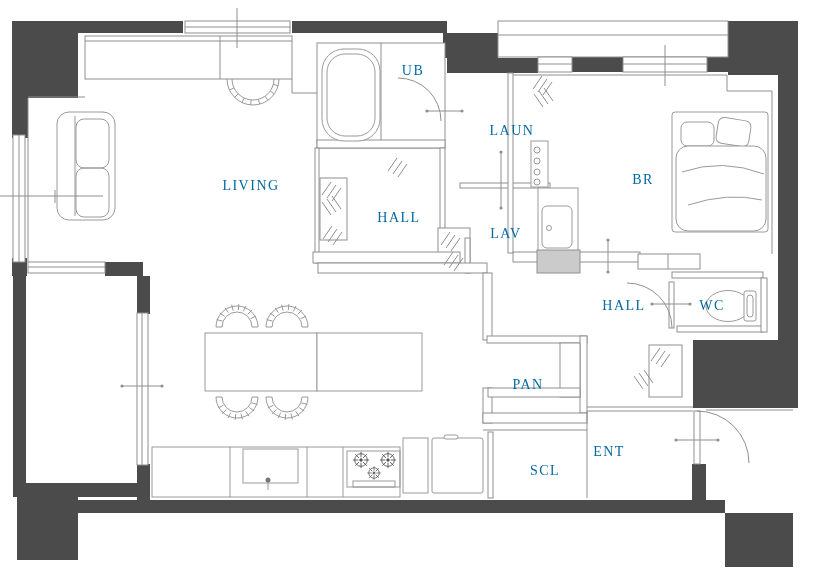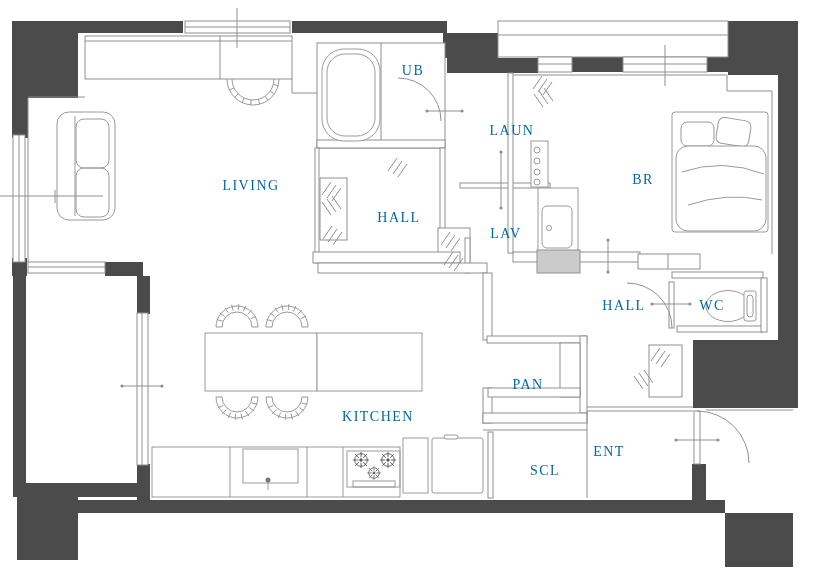--- a/index.html
+++ b/index.html
@@ -336,17 +336,16 @@
 <div class="labels">
   <span class="room-label" style="left: 217px; top: 186px; margin-left: 34px;">LIVING</span>
   <span class="room-label" style="left: 413px; top: 71px;">UB</span>
   <span class="room-label" style="left: 512px; top: 131px;">LAUN</span>
   <span class="room-label" style="left: 399px; top: 218px;">HALL</span>
   <span class="room-label" style="left: 506px; top: 234px;">LAV</span>
   <span class="room-label" style="left: 643px; top: 180px;">BR</span>
   <span class="room-label" style="left: 577px; top: 306px; margin-left: 47px;">HALL</span>
   <span class="room-label" style="left: 712px; top: 306px;">WC</span>
   <span class="room-label" style="left: 528px; top: 385px;">PAN</span>
-  <span class="room-label" style="left: 378px; top: 417px;">KITCHEN</span>
   <span class="room-label" style="left: 545px; top: 471px;">SCL</span>
   <span class="room-label" style="left: 609px; top: 452px;">ENT</span>
 </div>
 </div>
 
 </body></html>

